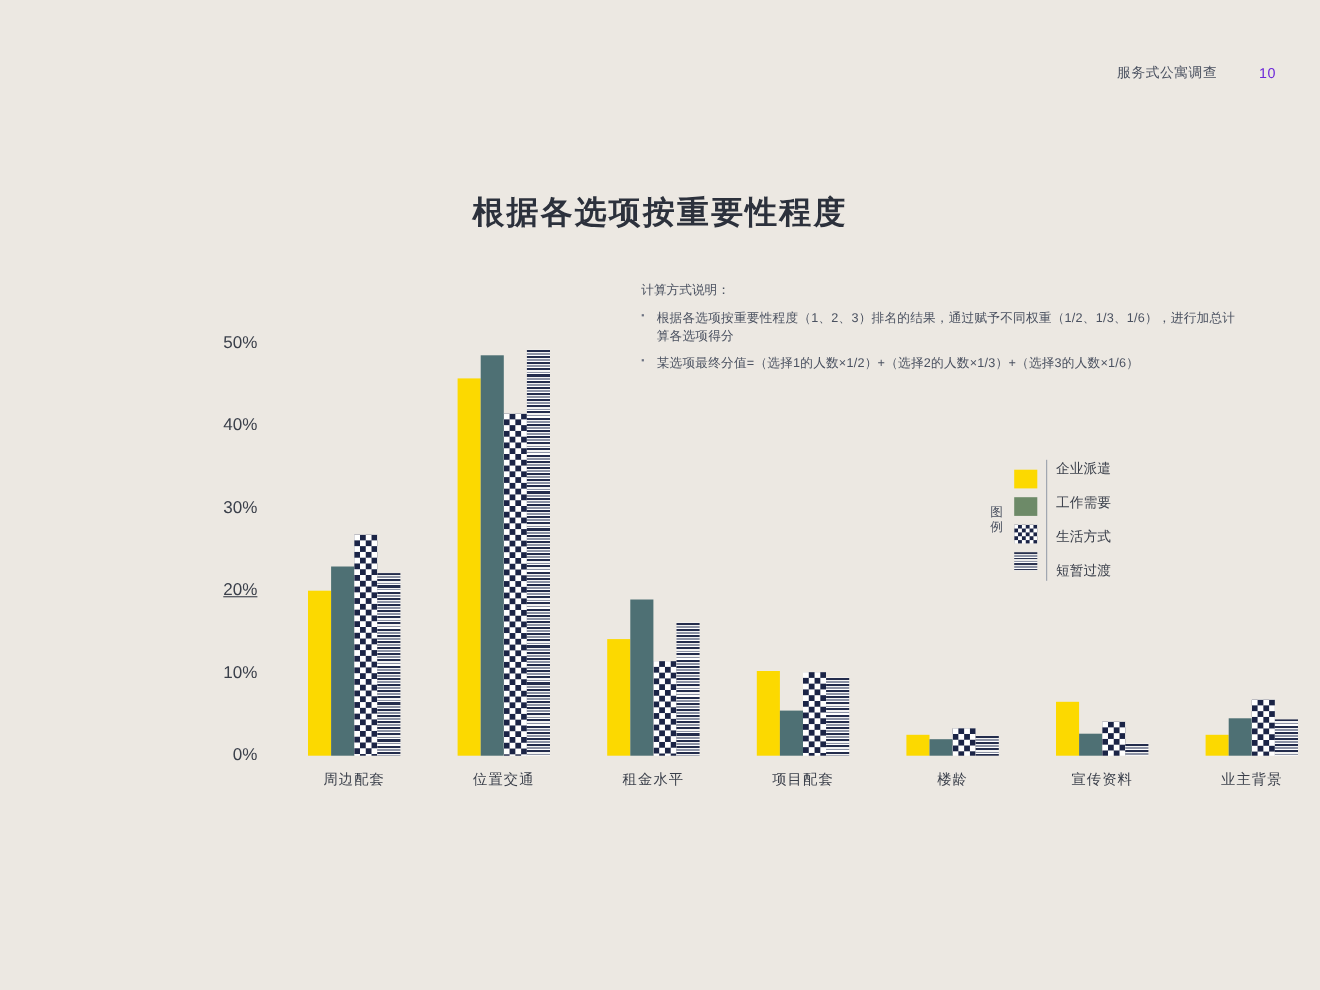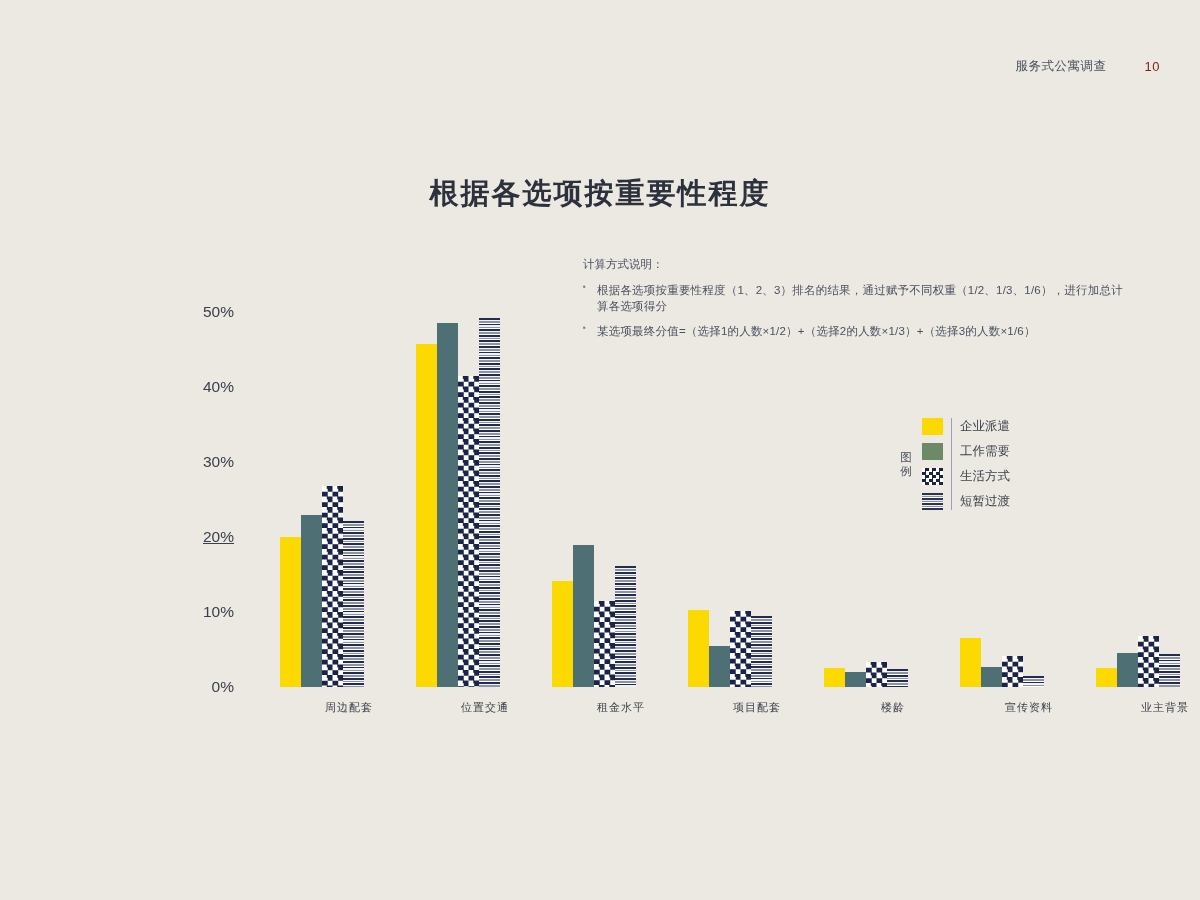--- a/index.html
+++ b/index.html
@@ -11,21 +11,21 @@
     position:relative;
     overflow:hidden;
   }
 
   
   #slide-header {
     position:absolute; top:58px; right:40px;
     display:flex; align-items:center; gap:38px;
     font-size:12.5px; color:#4a5160; letter-spacing:.5px;
   }
-  #slide-header .pg { font-size:13px; color:#7f1d1d; }
+  #slide-header .pg { font-size:13px; color:#6d28d9; }
 
   
   #page-title {
     position:absolute; top:174px; left:0; width:1200px;
     text-align:center;
     font-size:29px; font-weight:bold; letter-spacing:2px;
     color:#2c313c;
   }
 
   
@@ -49,21 +49,21 @@
     position:absolute; left:898px; top:418px;
     display:flex; align-items:center; gap:8px;
   }
   #legend-title {
     font-size:11.5px; line-height:1.25; color:#4a5160;
     width:16px; text-align:center;
   }
   #legend-swatches { display:flex; flex-direction:column; gap:8px; }
   #legend-divider { width:1px; background:#9aa0ac; align-self:stretch; }
   #legend-labels {
-    display:flex; flex-direction:column; gap:8px;
+    display:flex; flex-direction:column; gap:14px;
     font-size:12.5px; color:#3a3f4a;
   }
   .legend-row { height:17px; display:flex; align-items:center; }
   .sw { width:21px; height:17px; display:block; }
   .sw-solid-y { background:#fcd900; }
   .sw-solid-g { background:#6d8a68; }
   .sw-check {
     background:
       repeating-conic-gradient(#1b2446 0% 25%, #ffffff 0% 50%);
     background-size:7px 7px;
@@ -105,21 +105,21 @@
   }
   .bar.s3 {
     background:repeating-linear-gradient(180deg,
       #232c4c 0 1.9px, #f2f2f2 1.9px 3.0px, #8d93a5 3.0px 4.6px, #ffffff 4.6px 5.6px);
   }
   #x-labels {
     position:absolute; left:58px; right:0; top:388px; height:30px;
   }
   .xlabel {
     position:absolute; transform:translateX(-50%);
-    font-size:11px; color:#3a3f4a; white-space:nowrap; letter-spacing:1px;margin-left:27px;
+    font-size:13px; color:#3a3f4a; white-space:nowrap; letter-spacing:1px;
   }
 </style>
 </head>
 <body>
 
 <div id="slide-header">
   <span>服务式公寓调查</span>
   <span class="pg">10</span>
 </div>
 

